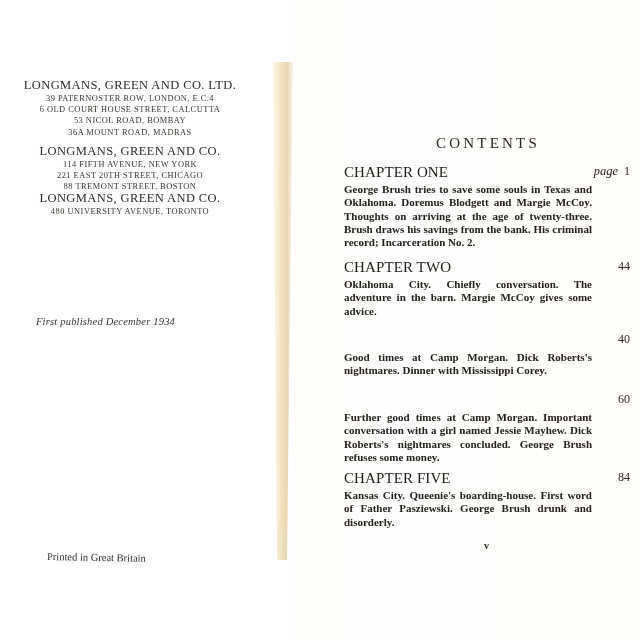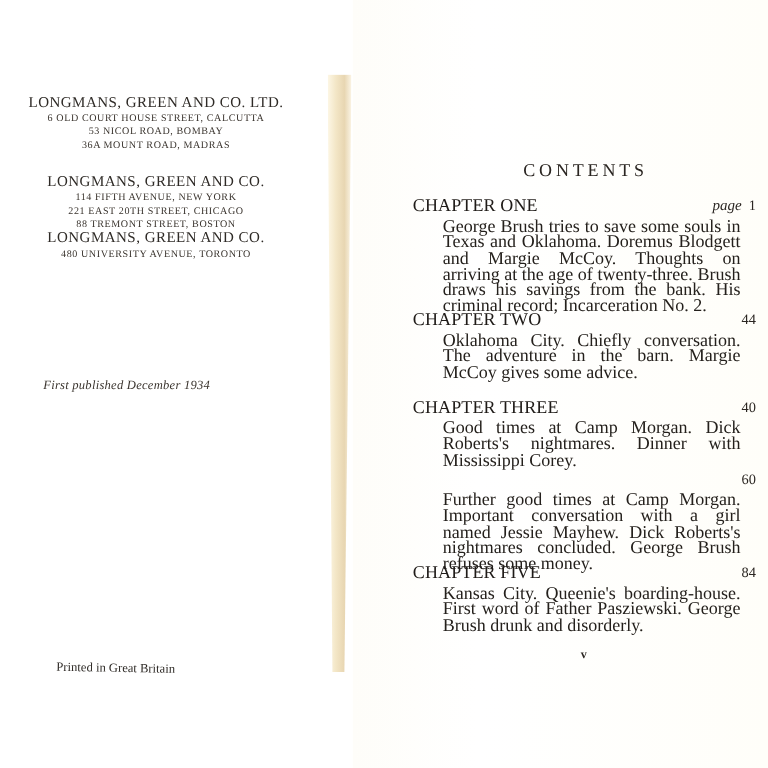--- a/index.html
+++ b/index.html
@@ -26,34 +26,35 @@
     .first-pub { position: absolute; top: 316px; left: 36px; font-style: italic; font-size: 10.5px; color: #3a342e; letter-spacing: 0.2px; }
     .printed { position: absolute; top: 551px; left: 47px; font-size: 10.5px; color: #2e2a26; transform: rotate(1deg); transform-origin: left; }
 
     
     .contents-title { position: absolute; top: 135px; left: 436px; font-size: 15px; letter-spacing: 3.2px; color: #2b2622; }
     .chapter { position: absolute; left: 344px; width: 286px; }
     .chapter-head { position: relative; height: 20px; }
     .chapter-title { font-size: 15px; letter-spacing: 0.1px; color: #1f1b18; white-space: nowrap; }
     .chapter-page { position: absolute; right: 0; top: 1px; font-size: 12px; color: #2b2622; margin-left: 20px; }
     .chapter-page .page-word { font-style: italic; font-size: 12.5px; margin-right: 6px; }
-    .chapter-summary { margin-left: 25px; width: 248px; font-size: 15px; line-height: 13.3px; text-align: justify; color: #24201c; }
+    .chapter-summary { width: 248px; font-size: 11px; line-height: 13.3px; text-align: justify; color: #24201c; font-weight: bold; }
     .ch1 { top: 163px; }
     .ch2 { top: 258px; }
     .ch3 { top: 331px; }
     .ch4 { top: 391px; }
     .ch5 { top: 469px; }
     .folio { position: absolute; top: 540px; left: 484px; font-size: 10px; font-weight: bold; color: #2b2622; }
   </style>
 </head>
 <body>
 
 <div class="page-left">
   <div class="imprint block1">
     <div class="pub-main">LONGMANS, GREEN AND CO. LTD.</div>
+    <div class="pub-addr">39 PATERNOSTER ROW, LONDON, E.C.4</div>
     <div class="pub-addr">6 OLD COURT HOUSE STREET, CALCUTTA</div>
     <div class="pub-addr">53 NICOL ROAD, BOMBAY</div>
     <div class="pub-addr">36A MOUNT ROAD, MADRAS</div>
   </div>
   <div class="imprint block2">
     <div class="pub-main">LONGMANS, GREEN AND CO.</div>
     <div class="pub-addr">114 FIFTH AVENUE, NEW YORK</div>
     <div class="pub-addr">221 EAST 20TH STREET, CHICAGO</div>
     <div class="pub-addr">88 TREMONT STREET, BOSTON</div>
   </div>
@@ -82,21 +83,20 @@
 <div class="chapter ch2">
   <div class="chapter-head">
     <span class="chapter-title">CHAPTER TWO</span>
     <span class="chapter-page">44</span>
   </div>
   <div class="chapter-summary">Oklahoma City. Chiefly conversation. The adventure in the barn. Margie McCoy gives some advice.</div>
 </div>
 
 <div class="chapter ch3">
   <div class="chapter-head">
-    <span class="chapter-title">CHAPTER THREE</span>
     <span class="chapter-page">40</span>
   </div>
   <div class="chapter-summary">Good times at Camp Morgan. Dick Roberts's nightmares. Dinner with Mississippi Corey.</div>
 </div>
 
 <div class="chapter ch4">
   <div class="chapter-head">
     <span class="chapter-page">60</span>
   </div>
   <div class="chapter-summary">Further good times at Camp Morgan. Important conversation with a girl named Jessie Mayhew. Dick Roberts's nightmares concluded. George Brush refuses some money.</div>

